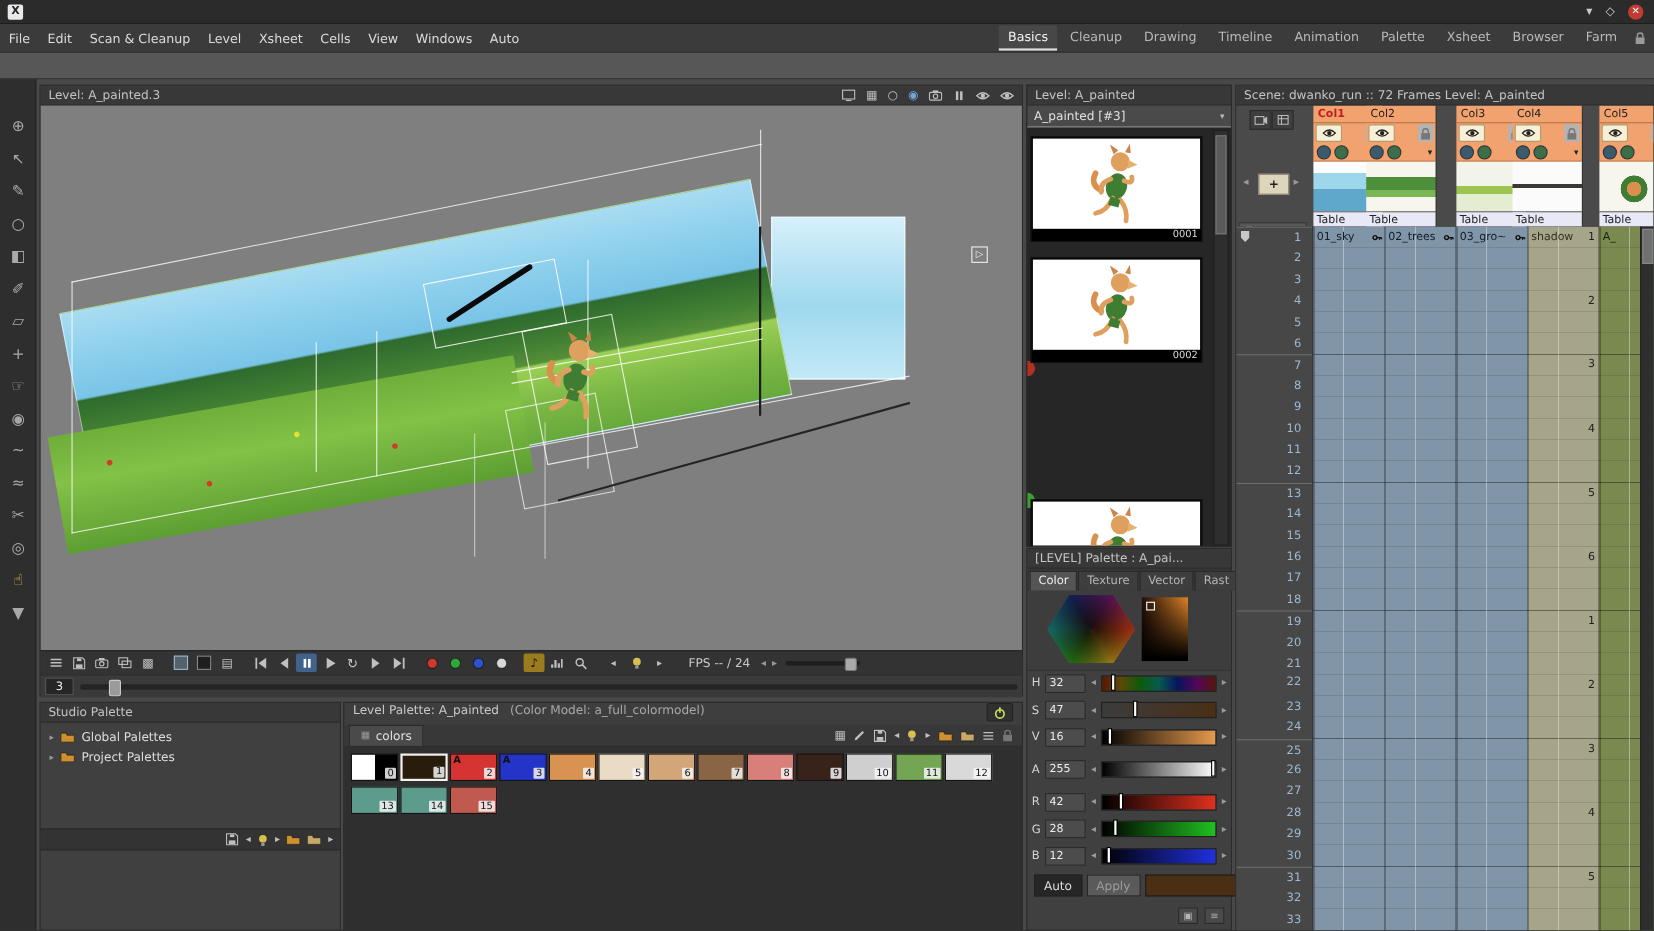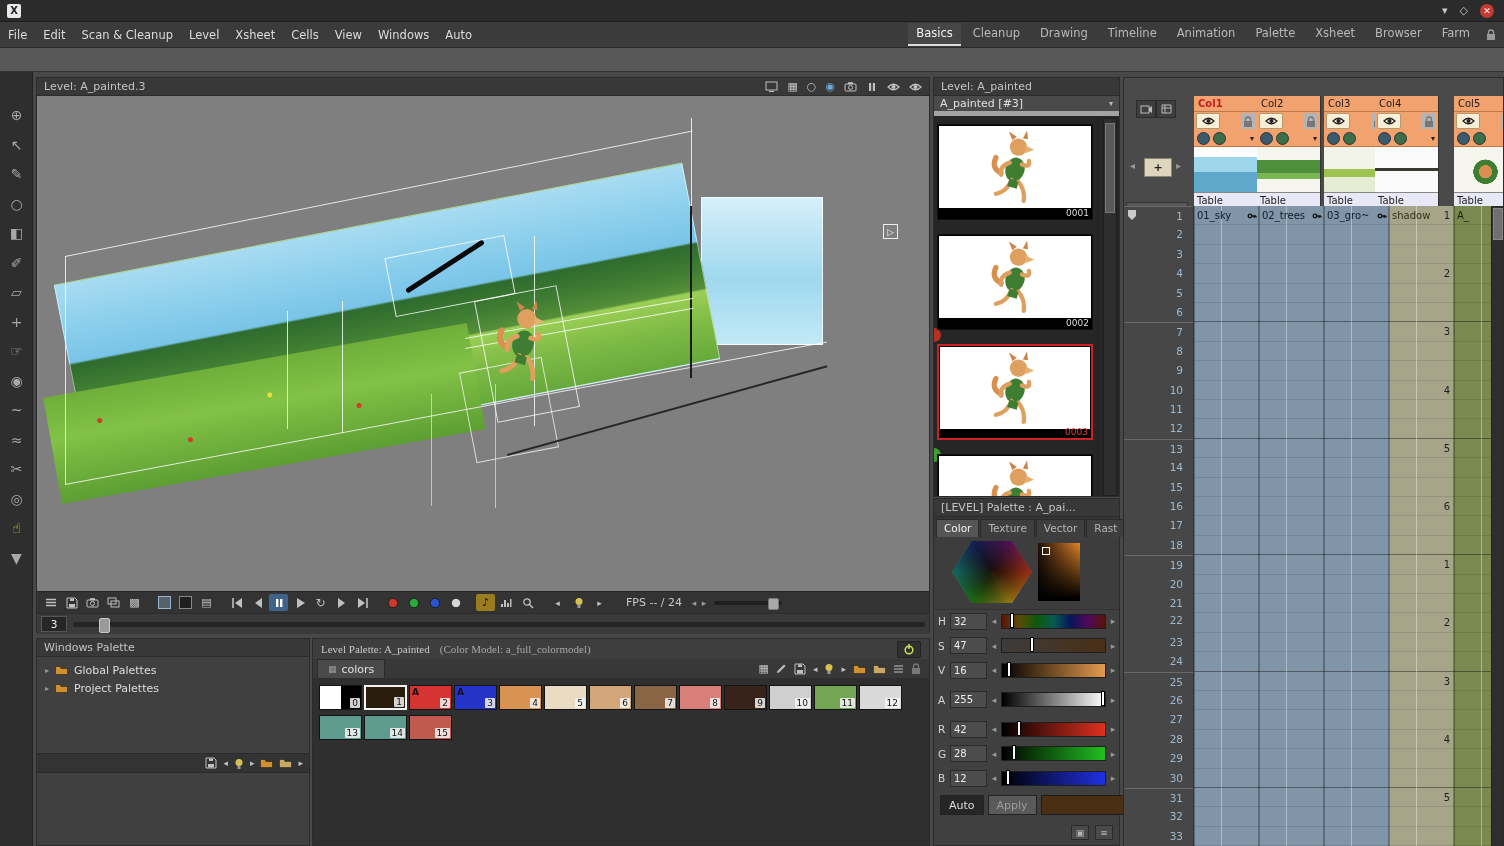--- a/index.html
+++ b/index.html
@@ -48,33 +48,33 @@
   .frame-track{flex:1;height:5px;background:#242424;border-radius:2px;position:relative;}
   .frame-handle{position:absolute;top:-4px;left:3%;width:9px;height:13px;background:#9a9a9a;border:1px solid #c9c9c9;border-radius:2px;}
   
   .studio{left:36px;top:638px;width:274px;height:208px;}
   .sp-row{display:flex;align-items:center;height:18px;padding-left:8px;gap:6px;color:#ddd;}
   .sp-toolbar{position:absolute;left:0;top:114px;width:272px;height:20px;background:#333;border-top:1px solid #2a2a2a;border-bottom:1px solid #2a2a2a;display:flex;align-items:center;justify-content:flex-end;gap:6px;padding:0 6px;box-sizing:border-box;}
   .sp-styles{position:absolute;left:0;top:135px;width:272px;height:71px;background:#464646;color:#c9c9c9;padding:6px 10px;box-sizing:border-box;}
   .mini{display:flex;align-items:center;color:#b5b5b5;font-size:9px;}
   
   .lvlpal{left:312px;top:638px;width:618px;height:208px;background:#3e3e3e;}
-  .lp-title{display:flex;align-items:center;height:20px;padding:0 8px;gap:10px;color:#c8c8c8;font-family:Liberation Serif, serif;}
+  .lp-title{display:flex;align-items:flex-start;height:20px;padding:0 8px;gap:10px;color:#c8c8c8;}
   .lp-tabrow{position:absolute;left:0;top:20px;width:616px;height:20px;background:#383838;border-bottom:1px solid #2e2e2e;display:flex;align-items:center;padding:0 4px;box-sizing:border-box;gap:4px;}
   .lp-pagetab{display:flex;align-items:center;gap:5px;background:#4a4a4a;border:1px solid #2a2a2a;border-bottom:none;height:18px;padding:0 10px;color:#e0e0e0;}
   .lp-icons{margin-left:auto;display:flex;align-items:center;gap:7px;padding-right:4px;}
   .pwr{width:22px;height:15px;background:#303030;border:1px solid #222;border-radius:2px;display:flex;align-items:center;justify-content:center;margin-left:auto;}
   .palette-grid{position:absolute;left:0;top:40px;width:616px;height:166px;background:#2f2f2f;}
   .chip{position:absolute;width:43px;height:25px;border:1px solid #141414;box-sizing:border-box;}
   .chip.sel{border:2px solid #f2f2f2;z-index:2;}
   .chip-a{position:absolute;left:2px;top:1px;font-size:9px;font-weight:bold;color:#111;}
   .chip-n{position:absolute;right:1px;bottom:1px;font-size:9px;line-height:10px;background:rgba(245,245,245,.85);color:#111;padding:0 2px;border-radius:1px;}
   
   .strip{left:933px;top:77px;width:187px;height:420px;background:#2a2a2a;}
-  .s-select{position:absolute;left:0;top:18px;width:185px;height:20px;background:#4a4a4a;border-bottom:5px solid #a3a3a3;display:flex;align-items:center;padding:0 6px;box-sizing:border-box;color:#e0e0e0;}
+  .s-select{position:absolute;left:0;top:18px;width:185px;height:20px;background:#4a4a4a;border-bottom:1px solid #a3a3a3;display:flex;align-items:center;padding:0 6px;box-sizing:border-box;color:#e0e0e0;}
   .s-thumbs{position:absolute;left:0;top:38px;width:185px;height:380px;background:#262626;overflow:hidden;}
   .strip-card{position:absolute;left:3px;width:156px;height:96px;background:#000;border:1px solid #111;box-sizing:border-box;}
   .strip-card.sel{border:2px solid #cc2222;}
   .strip-img{position:absolute;left:1px;right:1px;top:1px;height:82px;background:#fff;display:flex;align-items:center;justify-content:center;overflow:hidden;}
   .strip-num{position:absolute;right:3px;bottom:0;height:12px;line-height:12px;color:#ddd;font-size:9px;}
   .strip-card.sel .strip-num{color:#e04040;}
   .s-scroll{position:absolute;right:2px;top:40px;width:12px;height:376px;background:#2e2e2e;border:1px solid #1e1e1e;}
   .s-thumbmark{position:absolute;left:1px;top:4px;width:8px;height:88px;background:#5a5a5a;border:1px solid #777;}
   .onion{position:absolute;left:0;width:14px;height:14px;border-radius:50%;}
   
@@ -443,21 +443,21 @@
     <div class="framebar">
       <span class="frame-field">3</span>
       <span class="frame-track">
           <span class="frame-handle"></span>
         </span>
     </div>
   </div>
 
   <div class="abs panel studio">
     <div class="p-title">
-      <span>Windows Palette</span>
+      <span>Studio Palette</span>
     </div>
     <div style="position:absolute;left:0;top:22px;">
         <div class="sp-row" style="width: 260px;">
           <span style="color:#999;font-size:8px">▸</span>
           <svg width="13" height="10" viewBox="0 0 13 10">
             <path d="M.5 2.5L.5 9.5 12.5 9.5 12.5 3.5 6 3.5 5 1.5 1 1.5Z" fill="#d09030" stroke="rgba(0,0,0,.4)"></path>
           </svg>
           <span>Global Palettes</span>
         </div>
         <div class="sp-row" style="width: 260px;">
@@ -665,38 +665,20 @@
  <path d="M42 20l10 5-10 4z" fill="#e8b070"></path>
  <path d="M24 40 Q12 44 14 54" stroke="#dfa05f" stroke-width="5" fill="none" stroke-linecap="round"></path>
  <path d="M38 42 Q48 46 46 38" stroke="#dfa05f" stroke-width="5" fill="none" stroke-linecap="round"></path>
  <path d="M26 60 Q20 74 8 76" stroke="#dfa05f" stroke-width="5" fill="none" stroke-linecap="round"></path>
  <path d="M34 62 Q42 72 40 84" stroke="#dfa05f" stroke-width="5" fill="none" stroke-linecap="round"></path>
  <path d="M24 58l10 4-2 8-11-3z" fill="#3f7d33"></path>
             </svg>
           </div>
   <div class="strip-num">0002</div>
         </div>
-        <div class="strip-card sel" style="top: 228px;">
-          <div class="strip-img">
-            <svg viewBox="0 0 60 90" width="56" height="78">
- <path d="M14 52 Q2 46 8 34" stroke="#d9904e" stroke-width="6" fill="none" stroke-linecap="round"></path>
- <ellipse cx="30" cy="48" rx="11" ry="14" fill="#3f7d33" transform="rotate(15 30 48)"></ellipse>
- <circle cx="34" cy="22" r="10" fill="#dfa05f"></circle>
- <path d="M27 14l-4-10 9 6z" fill="#c9854a"></path>
-              <path d="M39 12l5-9 1 10z" fill="#c9854a"></path>
- <path d="M42 20l10 5-10 4z" fill="#e8b070"></path>
- <path d="M24 40 Q12 44 14 54" stroke="#dfa05f" stroke-width="5" fill="none" stroke-linecap="round"></path>
- <path d="M38 42 Q48 46 46 38" stroke="#dfa05f" stroke-width="5" fill="none" stroke-linecap="round"></path>
- <path d="M26 60 Q20 74 8 76" stroke="#dfa05f" stroke-width="5" fill="none" stroke-linecap="round"></path>
- <path d="M34 62 Q42 72 40 84" stroke="#dfa05f" stroke-width="5" fill="none" stroke-linecap="round"></path>
- <path d="M24 58l10 4-2 8-11-3z" fill="#3f7d33"></path>
-            </svg>
-          </div>
-  <div class="strip-num">0003</div>
-        </div>
         <div class="strip-card" style="top: 338px;">
           <div class="strip-img">
             <svg viewBox="0 0 60 90" width="56" height="78">
  <path d="M14 52 Q2 46 8 34" stroke="#d9904e" stroke-width="6" fill="none" stroke-linecap="round"></path>
  <ellipse cx="30" cy="48" rx="11" ry="14" fill="#3f7d33" transform="rotate(15 30 48)"></ellipse>
  <circle cx="34" cy="22" r="10" fill="#dfa05f"></circle>
  <path d="M27 14l-4-10 9 6z" fill="#c9854a"></path>
               <path d="M39 12l5-9 1 10z" fill="#c9854a"></path>
  <path d="M42 20l10 5-10 4z" fill="#e8b070"></path>
  <path d="M24 40 Q12 44 14 54" stroke="#dfa05f" stroke-width="5" fill="none" stroke-linecap="round"></path>
@@ -803,20 +785,23 @@
       <span class="pe-btn apply">Apply</span>
       <span class="cur-swatch" style="background: rgb(74, 47, 21);"></span>
     </div>
     <div class="pe-foot">
       <span class="mini">▣</span>
       <span class="mini">≡</span>
     </div>
   </div>
 
   <div class="abs panel xsheet">
+    <div class="p-title">
+      <span>Scene: dwanko_run   ::   72 Frames   Level: A_painted</span>
+    </div>
     <div class="x-head">
       <span class="xt-btn" style="left:12px;top:4px">
         <svg width="13" height="10">
             <rect x="1" y="2" width="8" height="7" fill="none" stroke="#bbb"></rect>
             <path d="M9 4l3-2v7l-3-2z" fill="#bbb"></path>
           </svg>
       </span>
       <span class="xt-btn" style="left:32px;top:4px">
         <svg width="11" height="10">
             <path d="M1 1h9v8H1zM1 4h9M4 1v8" fill="none" stroke="#bbb"></path>
@@ -845,21 +830,21 @@
                 </svg>
               </span>
             </div>
    <div class="xh-tog">
               <span class="xh-ball b1"></span>
    <span class="xh-ball b2"></span>
    <span class="xh-drop">▾</span>
             </div>
    <div class="xh-thumb" style="background:linear-gradient(180deg,#fdfdfd 0 22%,#9ed6ec 22% 55%,#5fa8cc 55% 100%)"></div>
    <div class="xh-table">Table</div>
-          </div><div class="xcol-head" style="left: 133px;">
+          </div><div class="xcol-head" style="left: 118px;">
             <div class="xh-name">Col2</div>
    <div class="xh-ctrl">
               <span class="xh-eyebtn">
                 <svg width="13" height="10" viewBox="0 0 13 10">
                   <path d="M1 5Q6.5 -0.5 12 5Q6.5 10.5 1 5Z" fill="none" stroke="#222" stroke-width="1.2"></path>
                   <circle cx="6.5" cy="5" r="2" fill="#222"></circle>
                 </svg>
               </span>
    <span class="xh-lockwrap">
                 <svg width="10" height="11" viewBox="0 0 10 11">

